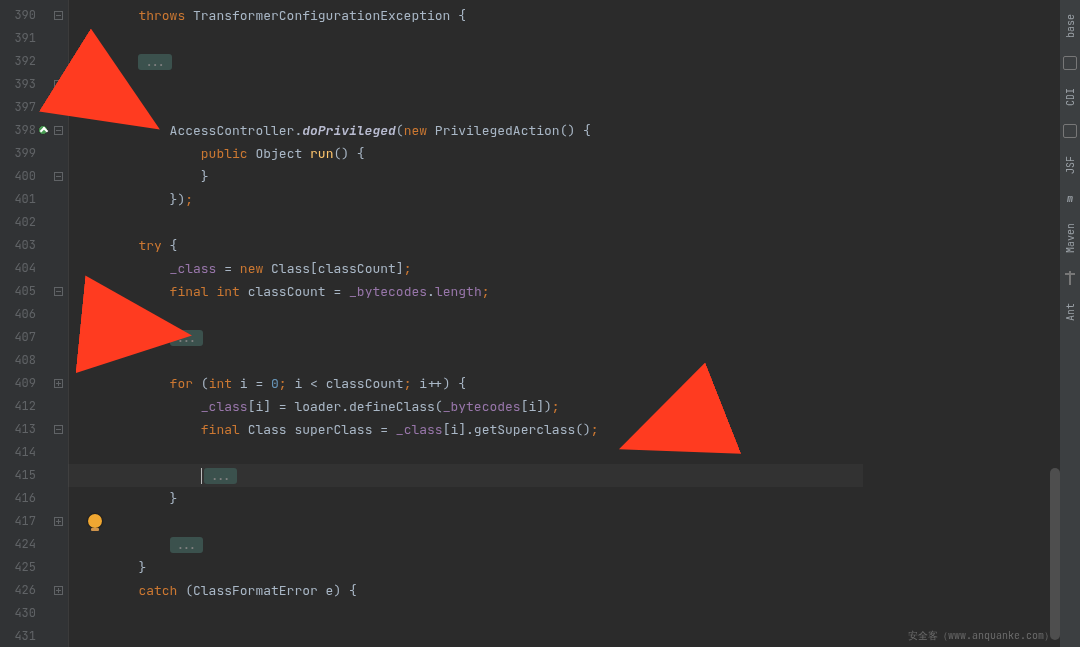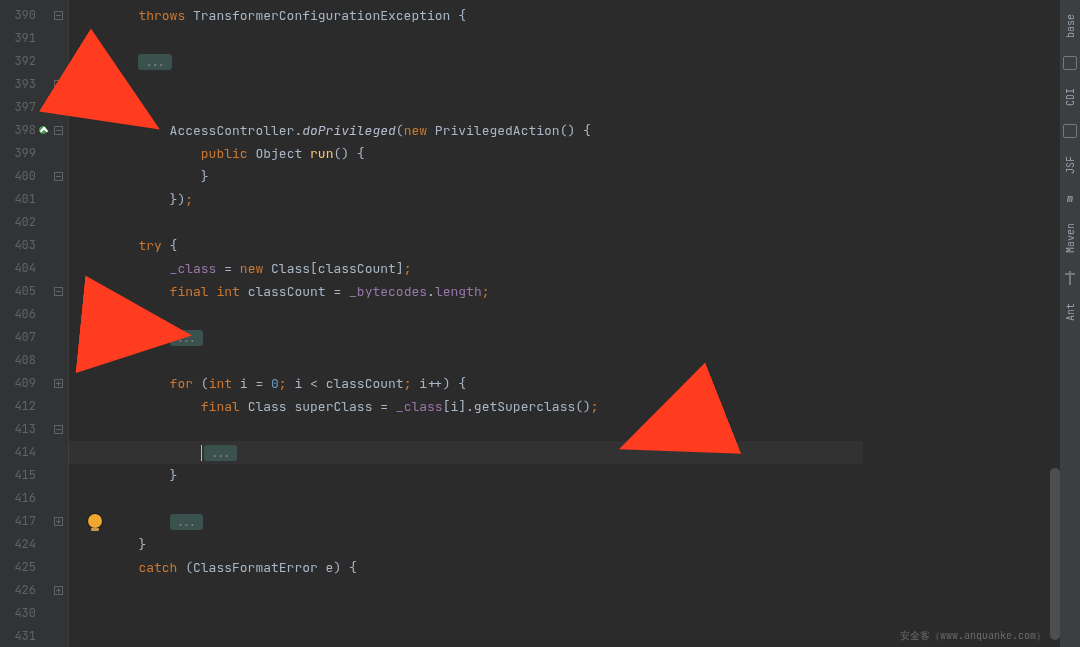--- a/index.html
+++ b/index.html
@@ -47,21 +47,21 @@
     position:relative;
     overflow:hidden;
   }
   .code .line { height:23px; line-height:23px; white-space:pre; padding-left:8px; position:relative;}
   .caret-line { background:#323232; }
   .k  { color:#cc7832; }        
   .t  { color:#a9b7c6; }        
   .m  { color:#ffc66d; }        
   .f  { color:#9876aa; }        
   .n  { color:#6897bb; }        
-  .it { color:#b9bcd1; font-style:italic;}
+  .it { color:#b9bcd1; font-style:italic;font-weight:bold;}
   .fold-chip {
     display:inline-block;
     background:#3b514d;
     color:#808080;
     border-radius:3px;
     padding:0 6px;
     height:16px;
     line-height:16px;
     font-size:12px;
     vertical-align:middle;
@@ -111,21 +111,21 @@
   .ant-ic::before{content:"";position:absolute;left:6px;top:0;width:2px;height:14px;background:#777;}
   .ant-ic::after{content:"";position:absolute;left:2px;top:2px;width:10px;height:2px;background:#777;}
   .scrollbar{
     position:absolute; right:20px; top:0; width:10px; height:647px; background:#2b2b2b;
   }
   .scroll-thumb{
     position:absolute; right:0; width:10px; top:468px; height:172px;
     background:#4e4e4e; border-radius:5px;
   }
   .watermark{
-    position:absolute; right:34px; bottom:4px; color:#6b6b6b; font-size:10px;
+    position:absolute; right:26px; bottom:4px; color:#6b6b6b; font-size:10px;
   }
   .caret {
     display:inline-block;width:1px;height:16px;background:#bbbbbb;vertical-align:middle;margin-right:2px;
   }
 </style>
 </head>
 <body>
 
 <div class="editor">
   <div class="gutter" id="gutter">
@@ -217,20 +217,21 @@
       <div class="line"><span class="t">                </span><span class="t">}</span></div>
       <div class="line"><span class="t">            </span><span class="t">})</span><span class="k">;</span></div>
       <div class="line"><span class="t"></span></div>
       <div class="line"><span class="t">        </span><span class="k">try</span><span class="t"> {</span></div>
       <div class="line"><span class="t">            </span><span class="f">_class</span><span class="t"> = </span><span class="k">new</span><span class="t"> Class[classCount]</span><span class="k">;</span></div>
       <div class="line"><span class="t">            </span><span class="k">final</span><span class="t"> </span><span class="k">int</span><span class="t"> classCount = </span><span class="f">_bytecodes</span><span class="t">.</span><span class="f">length</span><span class="k">;</span></div>
       <div class="line"><span class="t"></span></div>
       <div class="line"><span class="t">            </span><span class="fold-chip">...</span></div>
       <div class="line"><span class="t"></span></div>
       <div class="line"><span class="t">            </span><span class="k">for</span><span class="t"> (</span><span class="k">int</span><span class="t"> i = </span><span class="n">0</span><span class="k">;</span><span class="t"> i &lt; classCount</span><span class="k">;</span><span class="t"> i++) {</span></div>
+      <div class="line"><span class="t">                </span><span class="f">_class</span><span class="t">[i] = loader.defineClass(</span><span class="f">_bytecodes</span><span class="t">[i])</span><span class="k">;</span></div>
       <div class="line"><span class="t">                </span><span class="k">final</span><span class="t"> Class superClass = </span><span class="f">_class</span><span class="t">[i].getSuperclass()</span><span class="k">;</span></div>
       <div class="line"><span class="t"></span></div>
       <div class="line caret-line"><span class="t">                </span><span class="caret"></span><span class="fold-chip">...</span></div>
       <div class="line"><span class="t">            </span><span class="t">}</span></div>
       <div class="line"><span class="t"></span></div>
       <div class="line"><span class="t">            </span><span class="fold-chip">...</span></div>
       <div class="line"><span class="t">        </span><span class="t">}</span></div>
       <div class="line"><span class="t">        </span><span class="k">catch</span><span class="t"> (ClassFormatError e) {</span></div>
     </div>
 </div>

